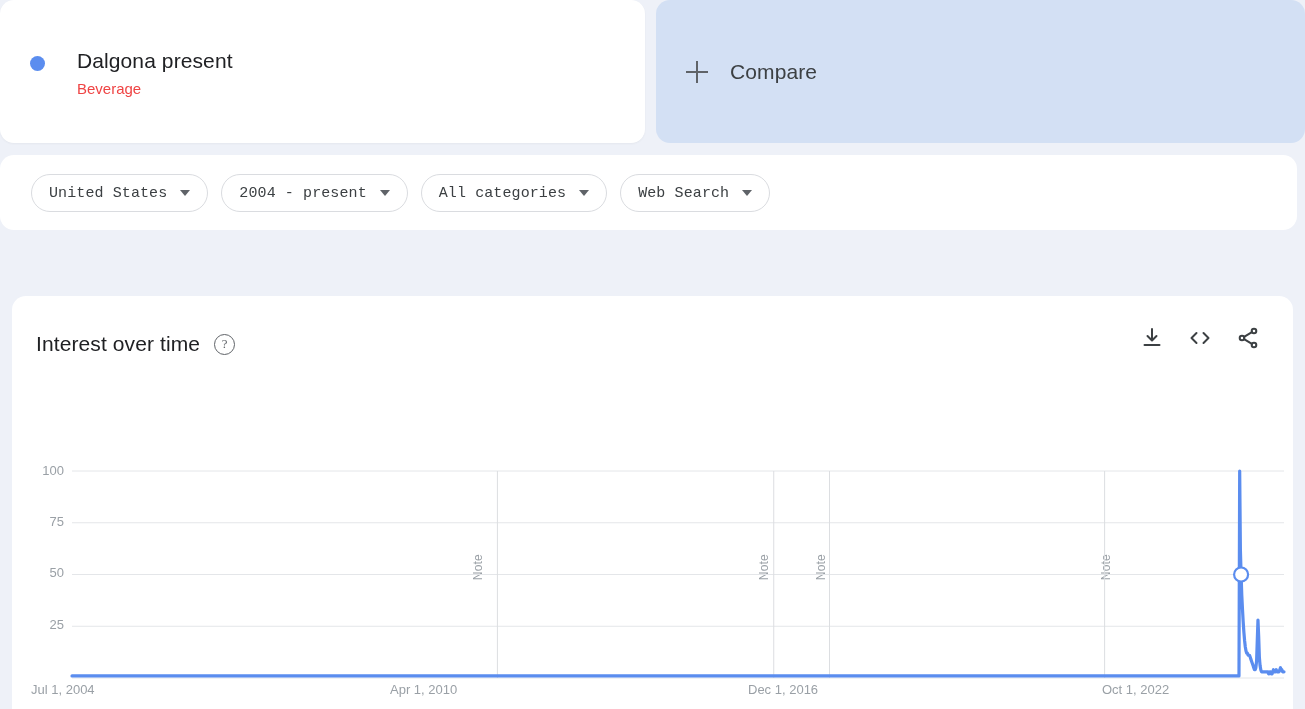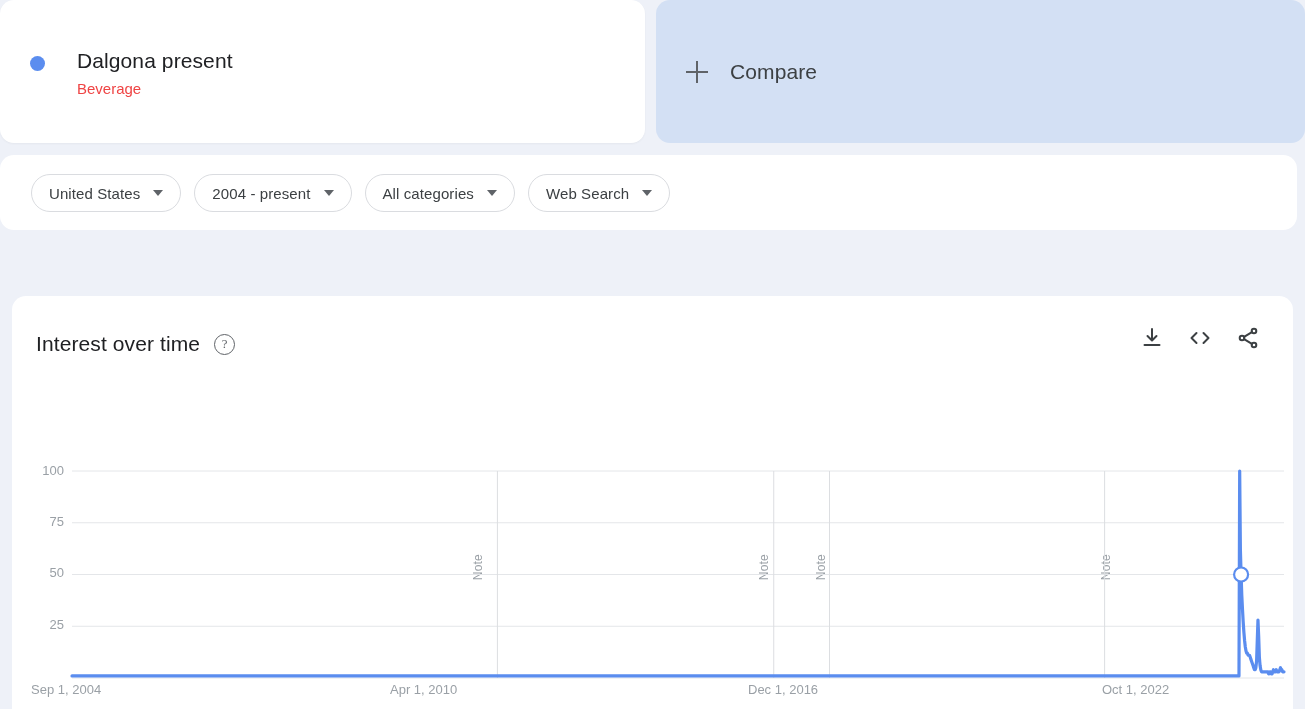--- a/index.html
+++ b/index.html
@@ -109,20 +109,21 @@
   .pill {
     height: 38px;
     border: 1px solid #dadce0;
     border-radius: 19px;
     background: #fff;
     display: flex;
     align-items: center;
     padding: 0 17px;
     cursor: pointer;
     white-space: nowrap;
+    font-family: Liberation Mono, monospace;
   }
   .pill-label {
     font-size: 15px;
     color: #3c4043;
     letter-spacing: .1px;
   }
   .caret {
     margin-left: 13px;
     width: 0; height: 0;
     border-left: 5px solid transparent;
@@ -276,21 +277,21 @@
       </svg>
     </div>
 
     <div class="plot-wrap">
 
       <div class="yaxis-label" style="left:12px; top:167px;">100</div>
       <div class="yaxis-label" style="left:12px; top:218px;">75</div>
       <div class="yaxis-label" style="left:12px; top:269px;">50</div>
       <div class="yaxis-label" style="left:12px; top:321px;">25</div>
 
-      <div class="xaxis-label" style="left:19px; top:386px;">Sep 1, 2004</div>
+      <div class="xaxis-label" style="left:19px; top:386px;">Jul 1, 2004</div>
       <div class="xaxis-label" style="left:378px; top:386px;">Apr 1, 2010</div>
       <div class="xaxis-label" style="left:736px; top:386px;">Dec 1, 2016</div>
       <div class="xaxis-label" style="left:1090px; top:386px;">Oct 1, 2022</div>
 
       <div class="note-label" style="left:459px; top:258px;">Note</div>
       <div class="note-label" style="left:745px; top:258px;">Note</div>
       <div class="note-label" style="left:802px; top:258px;">Note</div>
       <div class="note-label" style="left:1087px; top:258px;">Note</div>
 
       <svg id="plot-svg" style="position:absolute; left:0; top:0;" width="1281" height="431" viewBox="0 0 1281 431">

